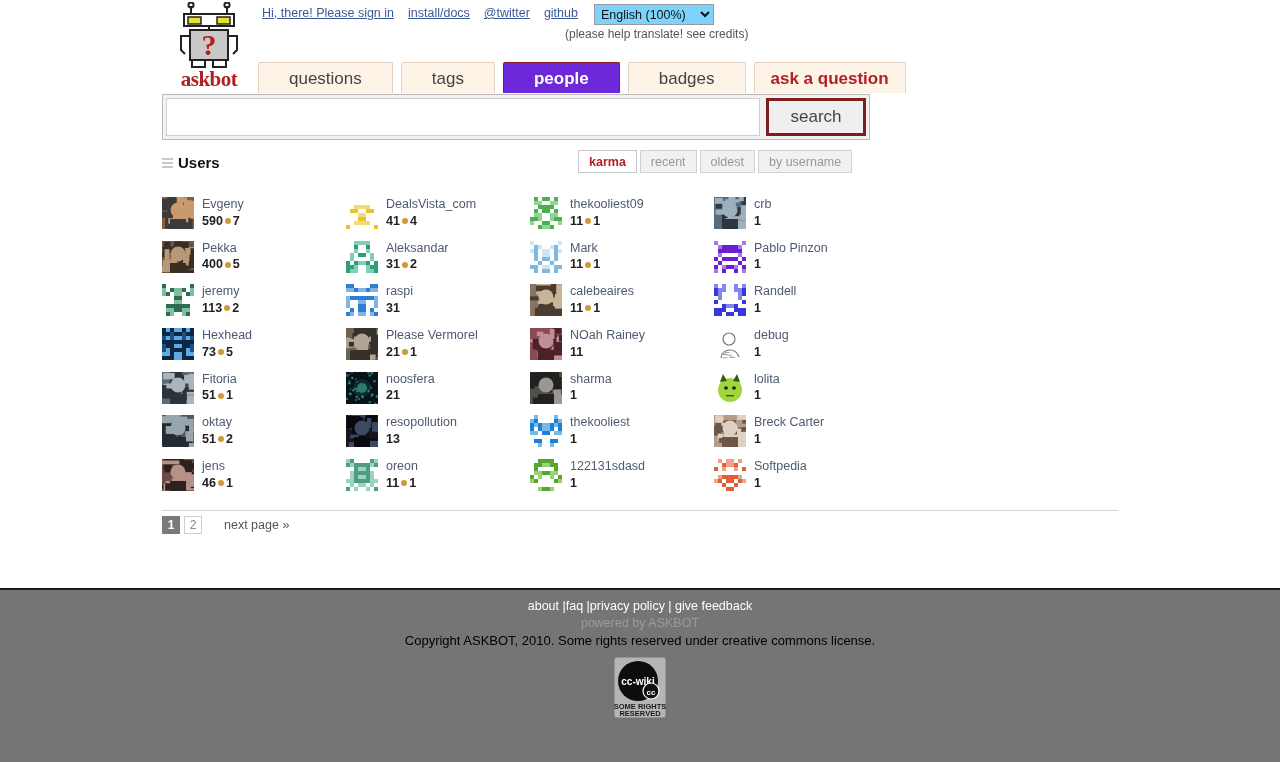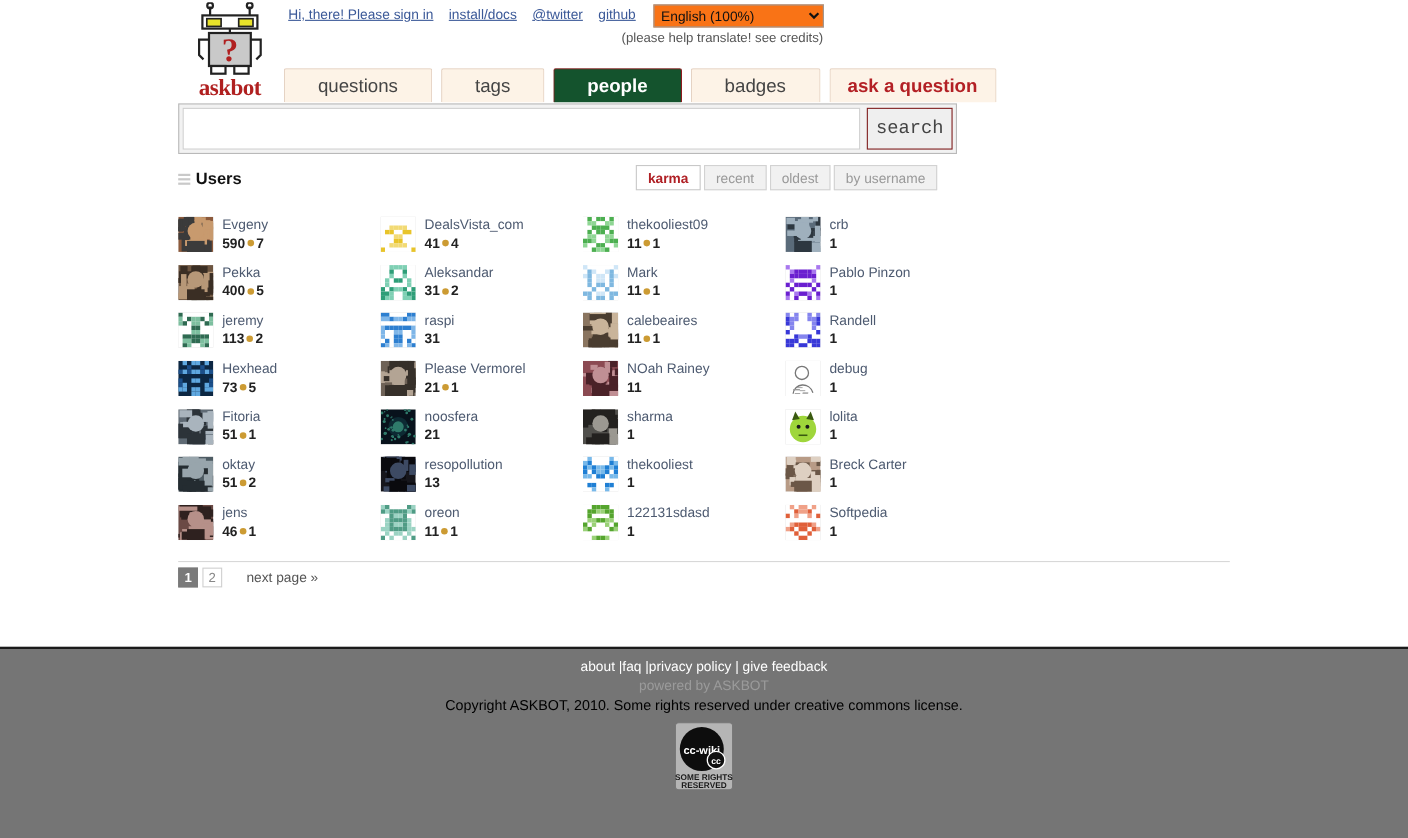--- a/index.html
+++ b/index.html
@@ -40,25 +40,25 @@
     font-size: 12.5px;
   }
   #top-links a {
     color: #3b5998;
     text-decoration: underline;
     margin-right: 14px;
     font-size: 12.5px;
   }
   #lang-select {
     position: absolute; left: 594px; top: 4px;
-    width: 155px; height: 21px;
+    width: 120px; height: 21px;
     font-family: "Liberation Sans", sans-serif;
     font-size: 12.5px;
     border: 1px solid #9a9a9a;
-    background: #f97316;
+    background: #7dd3fc;
     color: #111;
     padding: 1px 2px;
   }
   #translate-note {
     position: absolute; left: 565px; top: 27px;
     font-size: 12px; color: #555;
     white-space: nowrap;
   }
 
   
@@ -78,21 +78,21 @@
     border: 1px solid #e3cfbf;
     border-bottom: none;
     background: #fdf3e7;
     font-size: 17px;
     color: #444;
     cursor: pointer;
     border-radius: 2px 2px 0 0;
     line-height: 1;
   }
   .tab.active {
-    background: #14532d;
+    background: #6d28d9;
     border-color: #8e1a1e;
     color: #fff;
     font-weight: bold;
   }
   .tab.ask {
     color: #b32025;
     font-weight: bold;
     padding: 0 16px;
     margin-top: 32px;
   }
@@ -112,25 +112,25 @@
     height: 38px;
     border: 1px solid #cfcfcf;
     background: #fff;
     font-family: "Liberation Sans", sans-serif;
     font-size: 15px;
     padding: 0 8px;
     color: #333;
     outline: none;
   }
   #search-button {
-    width: 78px; height: 38px;
+    width: 100px; height: 38px;
     margin-left: 6px;
     background: #efefef;
-    border: 1px solid #7f1d1d;
-    font-family: Liberation Mono, monospace;
+    border: 3px solid #7f1d1d;
+    font-family: Liberation Sans, sans-serif;
     font-size: 17px;
     color: #444;
     cursor: pointer;
   }
 
   
   #content {
     position: absolute; left: 162px; top: 150px;
     width: 956px;
   }

